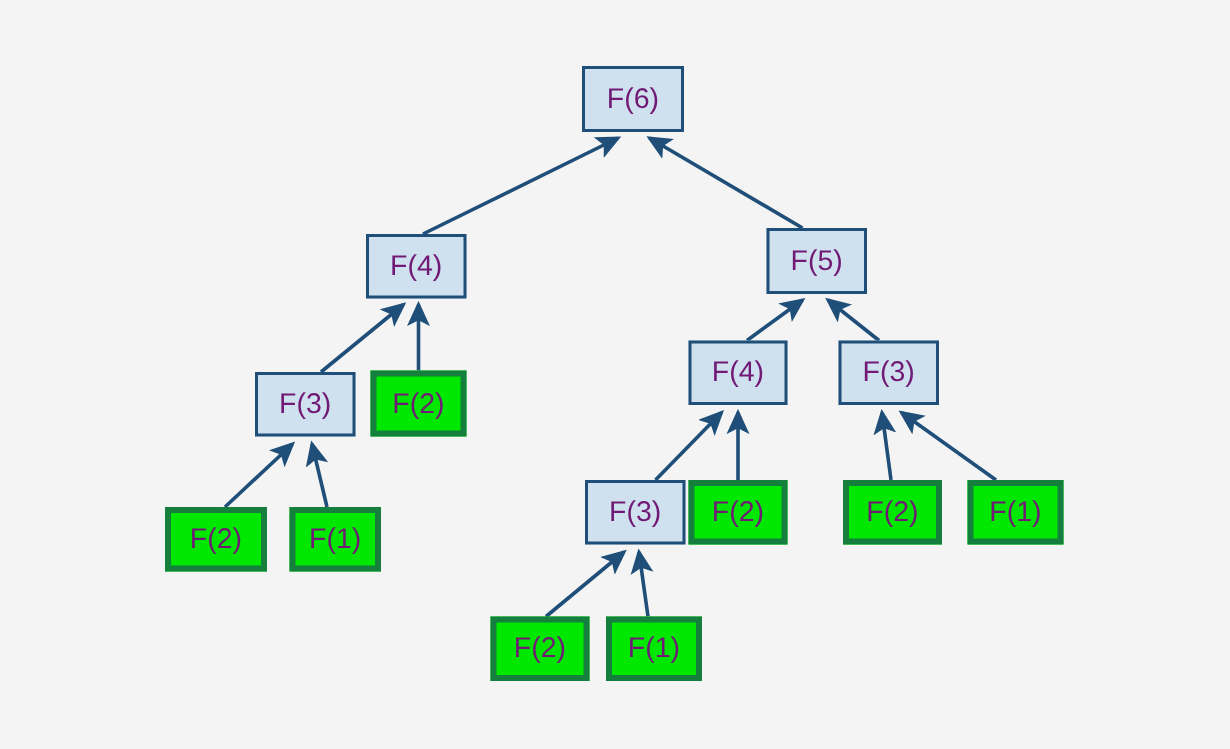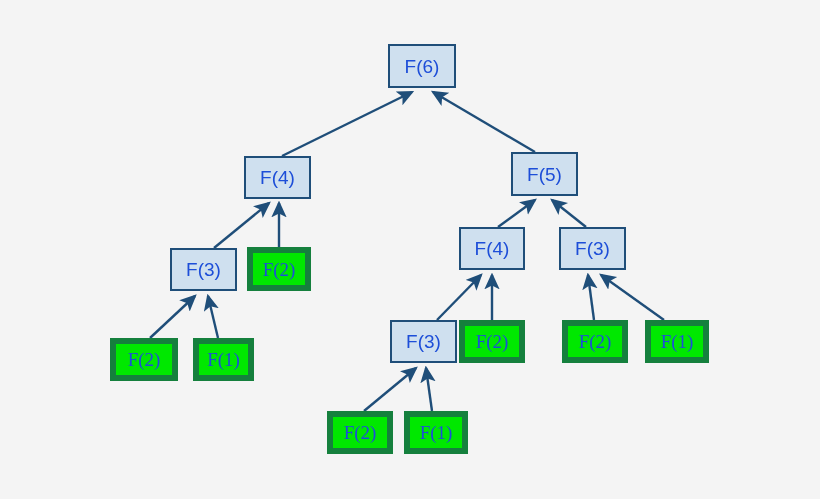--- a/index.html
+++ b/index.html
@@ -25,33 +25,32 @@
     width: 820px;
     height: 499px;
   }
   .node {
     position: absolute;
     box-sizing: border-box;
     display: flex;
     align-items: center;
     justify-content: center;
     font-size: 19px;
-    color: #1d4ed8;
+    color: #701a75;
     letter-spacing: 0px;
     line-height: 1;
     z-index: 2;
   }
   .node.blue {
     background: #cfe0ef;
     border: 2px solid #1f4e79;
   }
   .node.green {
     background: #00e800;
-    border: 6px solid #15803d;
-    font-family: Liberation Serif, serif;
+    border: 4px solid #15803d;
   }
   .node-label {
     pointer-events: none;
   }
 </style>
 </head>
 <body>
 
 <div id="diagram">
   <svg id="edge-layer" viewBox="0 0 820 499" xmlns="http://www.w3.org/2000/svg">

